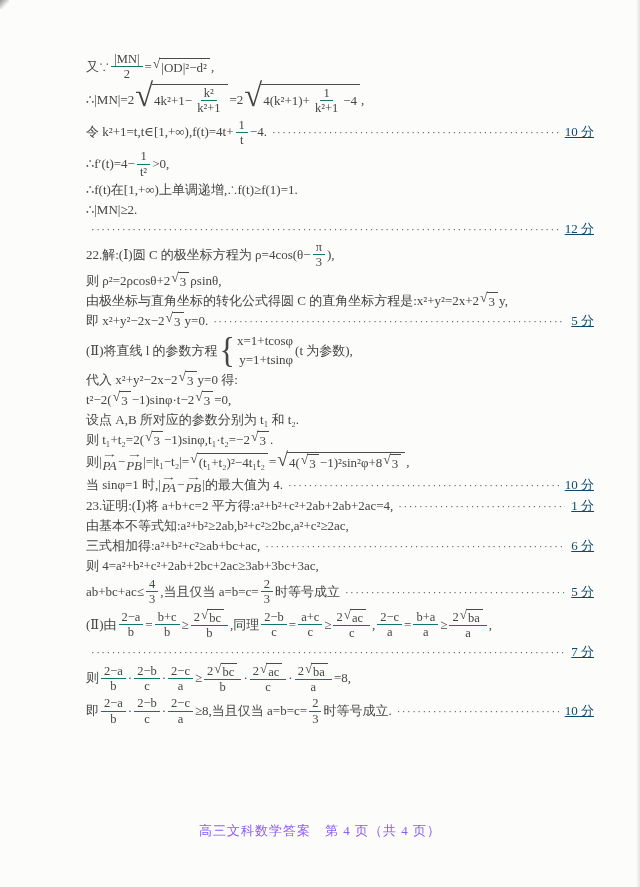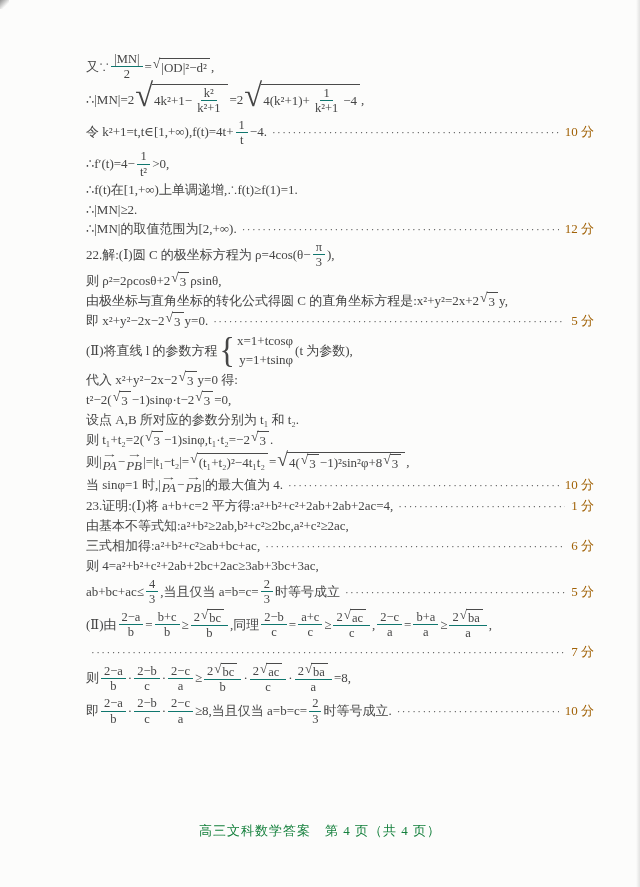--- a/index.html
+++ b/index.html
@@ -50,25 +50,25 @@
   .cases{display:inline-flex;align-items:center;margin:0 2px;}
   .brace{font-size:32px;font-weight:300;line-height:0.85;margin-right:2px;transform:scaleY(1.1);}
   .case-rows{display:inline-flex;flex-direction:column;align-items:flex-end;}
   .case-row{line-height:1.45;}
   
   .dots{
     flex:1 1 auto;overflow:hidden;white-space:nowrap;
     letter-spacing:1.5px;margin:0 6px 0 5px;
     color:#4f4f4f;font-size:11px;align-self:center;
   }
-  .score{flex:0 0 auto;font-size:13px;color:#a16207;}
+  .score{flex:0 0 auto;font-size:13px;color:#0c4a6e;text-decoration:underline;}
   
   .footer{
     position:absolute;left:0;right:0;top:822px;
-    text-align:center;font-size:13px;color:#15803d;
+    text-align:center;font-size:13px;color:#8b5cf6;
     letter-spacing:1px;
   }
 </style>
 </head>
 <body>
 
 <div class="page">
   <div class="corner-mark"></div>
   <div class="content">
       <div class="line">
@@ -85,21 +85,20 @@
       <div class="line">
         <span class="formula">∴f′(t)=4−<span class="frac"><span class="num">1</span><span class="den">t²</span></span>&gt;0,</span>
       </div>
       <div class="line">
         <span class="formula">∴f(t)在[1,+∞)上单调递增,∴f(t)≥f(1)=1.</span>
       </div>
       <div class="line">
         <span class="formula">∴|MN|≥2.</span>
       </div>
       <div class="line">
-        <span class="formula">∴|MN|的取值范围为[2,+∞).</span>
         <span class="dots">····································································································································································································································································</span>
         <span class="score">12 分</span>
       </div>
       <div class="line">
         <span class="formula">22.解:(Ⅰ)圆 C 的极坐标方程为 ρ=4cos(θ−<span class="frac"><span class="num">π</span><span class="den">3</span></span>),</span>
       </div>
       <div class="line">
         <span class="formula">则 ρ²=2ρcosθ+2<span class="sqrt"><span class="rad">√</span><span class="sq-body">3</span></span>ρsinθ,</span>
       </div>
       <div class="line">

